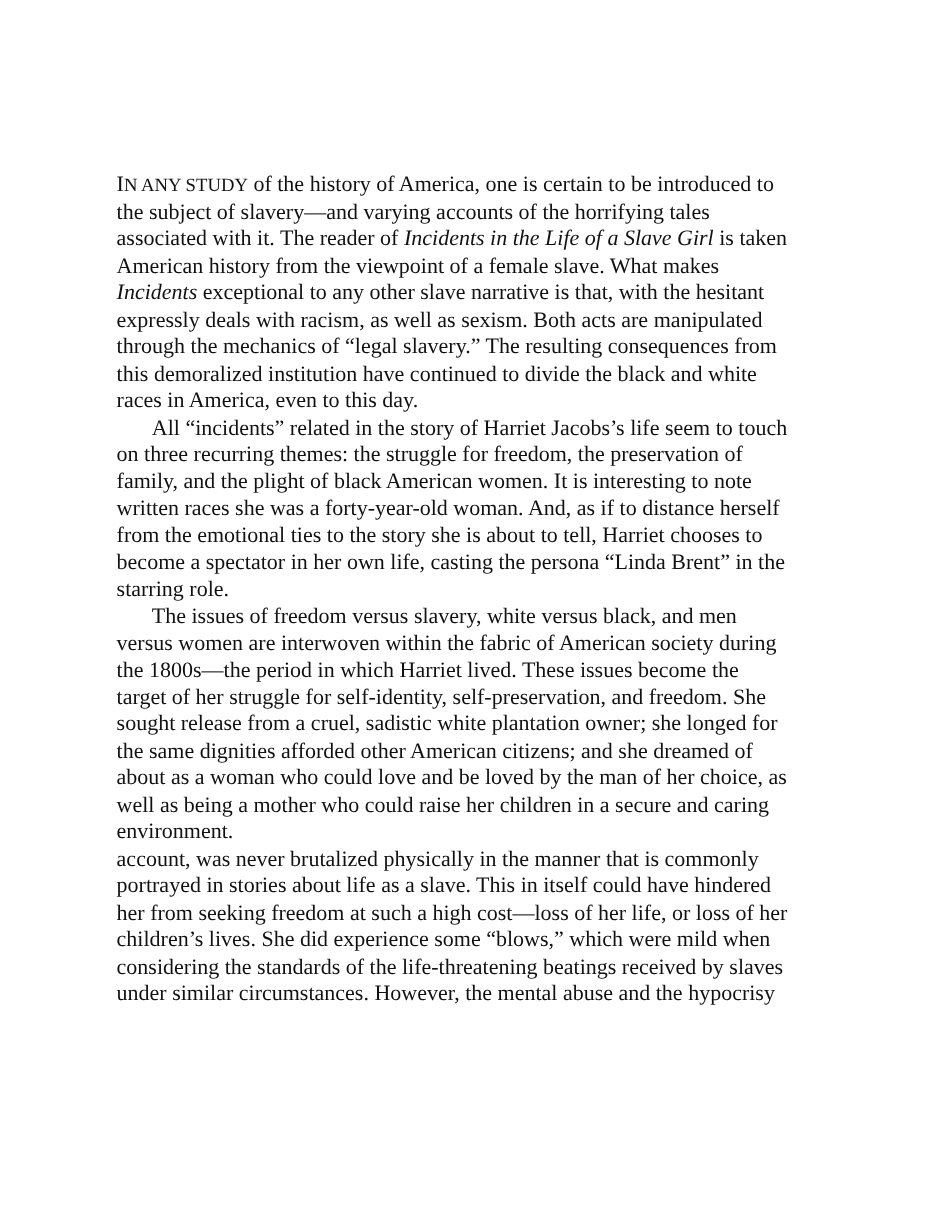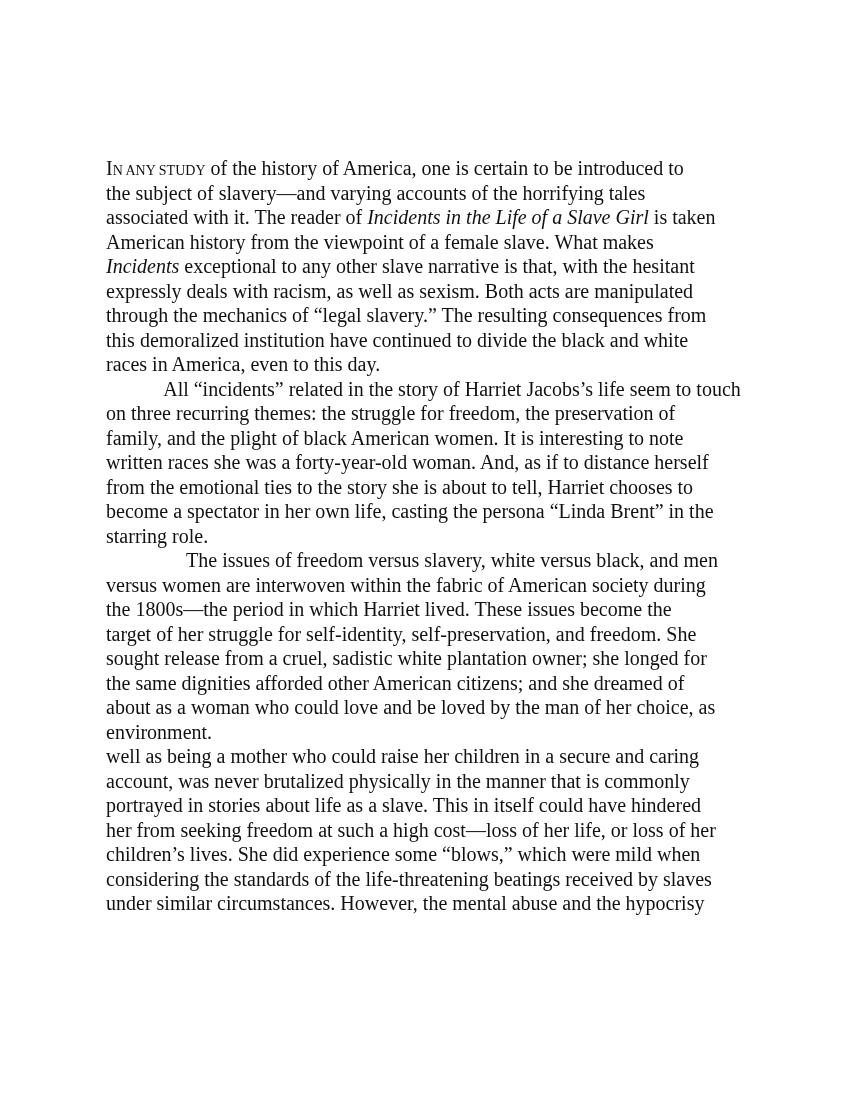--- a/index.html
+++ b/index.html
@@ -23,23 +23,22 @@
       line-height: 24.5px;
       color: #111111;
     }
     .line {
       display: block;
       white-space: nowrap;
       height: 24.5px;
     }
     .indent {
       padding-left: 32px;
-      text-align: center;
     }
-    .sc-small { font-size: 14px; text-transform: uppercase; }
+    .sc-small { font-size: 17px; text-transform: uppercase; }
     i { font-style: italic; }
   </style>
 </head>
 <body>
 
 <div class="page">
 
   <div class="paragraph">
     <span class="line"><span>I</span><span class="sc-small">N ANY STUDY</span><span> of the history of America, one is certain to be introduced to</span></span>
     <span class="line">the subject of slavery—and varying accounts of the horrifying tales</span>
@@ -63,22 +62,22 @@
   </div>
 
   <div class="paragraph">
     <span class="line indent">The issues of freedom versus slavery, white versus black, and men</span>
     <span class="line">versus women are interwoven within the fabric of American society during</span>
     <span class="line">the 1800s—the period in which Harriet lived. These issues become the</span>
     <span class="line">target of her struggle for self-identity, self-preservation, and freedom. She</span>
     <span class="line">sought release from a cruel, sadistic white plantation owner; she longed for</span>
     <span class="line">the same dignities afforded other American citizens; and she dreamed of</span>
     <span class="line">about as a woman who could love and be loved by the man of her choice, as</span>
+    <span class="line">well as being a mother who could raise her children in a secure and caring</span>
     <span class="line">environment.</span>
-    <span class="line">well as being a mother who could raise her children in a secure and caring</span>
   </div>
 
   <div class="paragraph">
     <span class="line">account, was never brutalized physically in the manner that is commonly</span>
     <span class="line">portrayed in stories about life as a slave. This in itself could have hindered</span>
     <span class="line">her from seeking freedom at such a high cost—loss of her life, or loss of her</span>
     <span class="line">children’s lives. She did experience some “blows,” which were mild when</span>
     <span class="line">considering the standards of the life-threatening beatings received by slaves</span>
     <span class="line">under similar circumstances. However, the mental abuse and the hypocrisy</span>
   </div>

